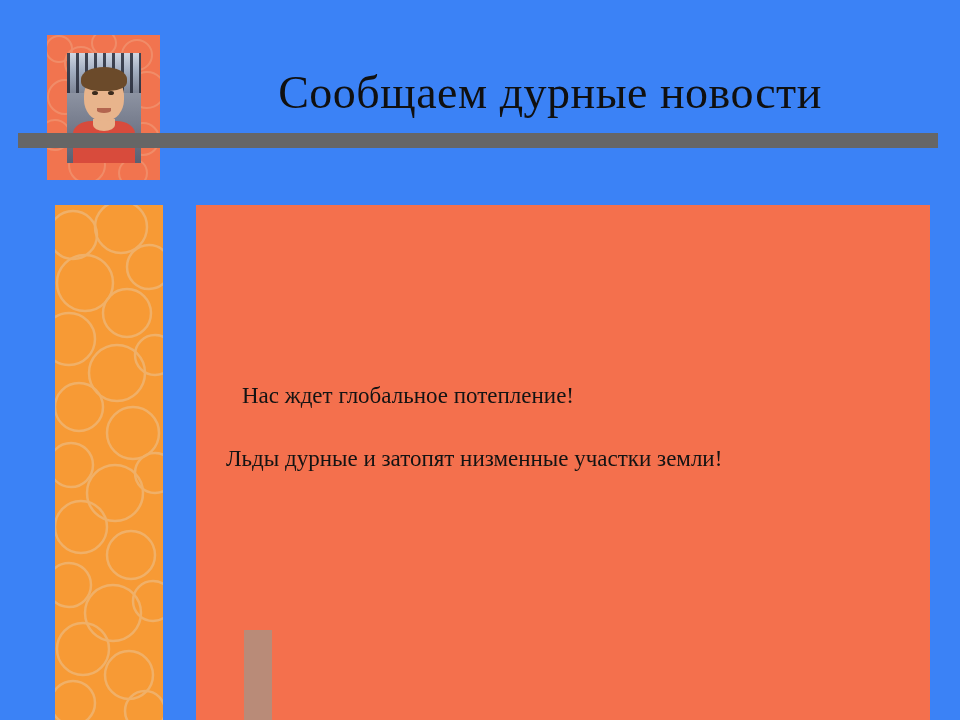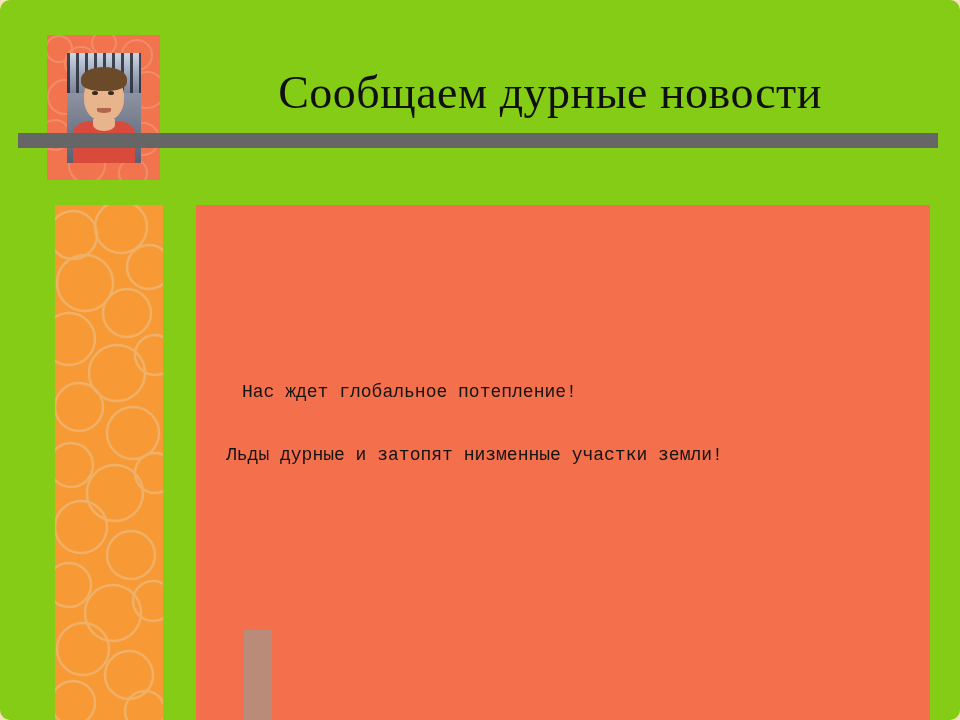--- a/index.html
+++ b/index.html
@@ -10,22 +10,21 @@
     width: 960px;
     height: 720px;
     background: #f7e2c0;
     font-family: "Liberation Sans", sans-serif;
     overflow: hidden;
     position: relative;
   }
   .slide {
     position: absolute;
     inset: 0;
-    background: #84cc16;
-    border-radius: 10px;
+    background: #3b82f6;
   }
 
   
   .title-text {
     position: absolute;
     left: 180px;
     top: 68px;
     width: 740px;
     text-align: center;
     font-family: "Liberation Serif", serif;
@@ -157,22 +156,22 @@
     position: absolute;
     left: 196px;
     top: 205px;
     width: 734px;
     height: 515px;
     background: #f4704d;
   }
   .body-line {
     position: absolute;
     color: #131313;
-    font-size: 18px;
-    font-family: Liberation Mono, monospace;
+    font-size: 23px;
+    font-family: Liberation Serif, serif;
     line-height: 1.35;
   }
   .line-1 {
     left: 46px;
     top: 175px;
     white-space: nowrap;
   }
   .line-2 {
     left: 30px;
     top: 238px;

